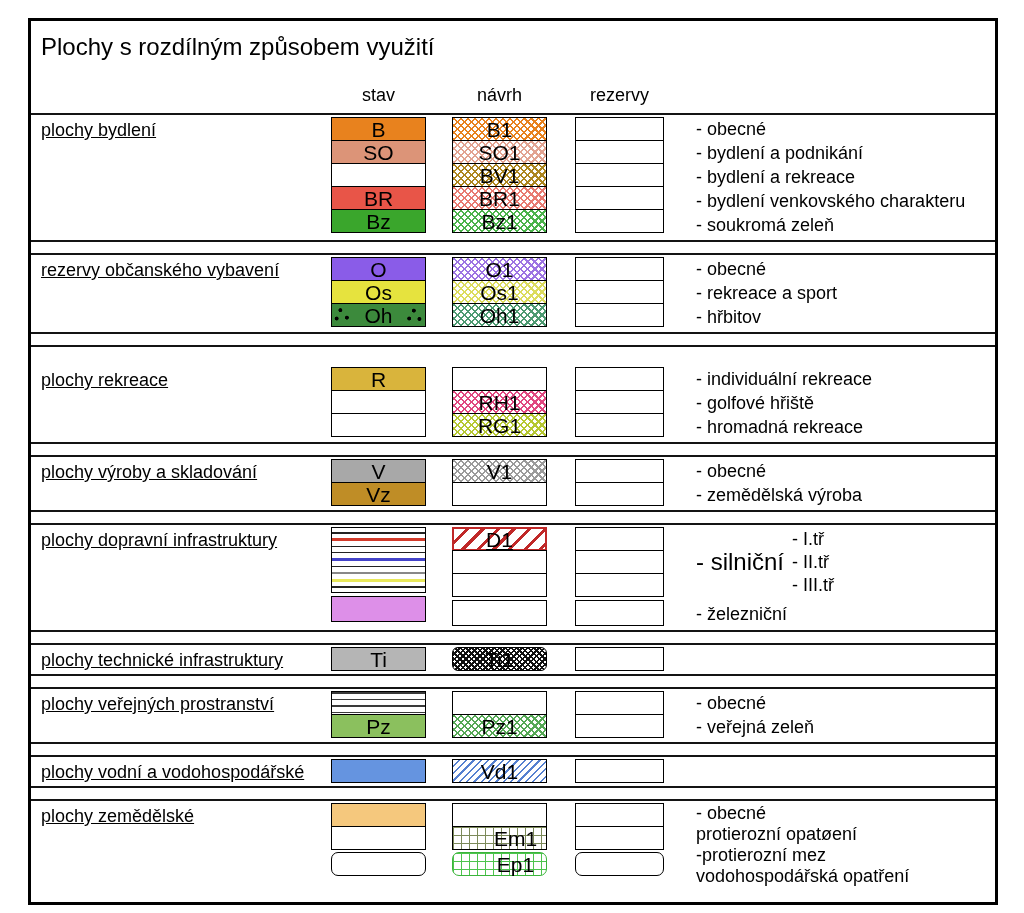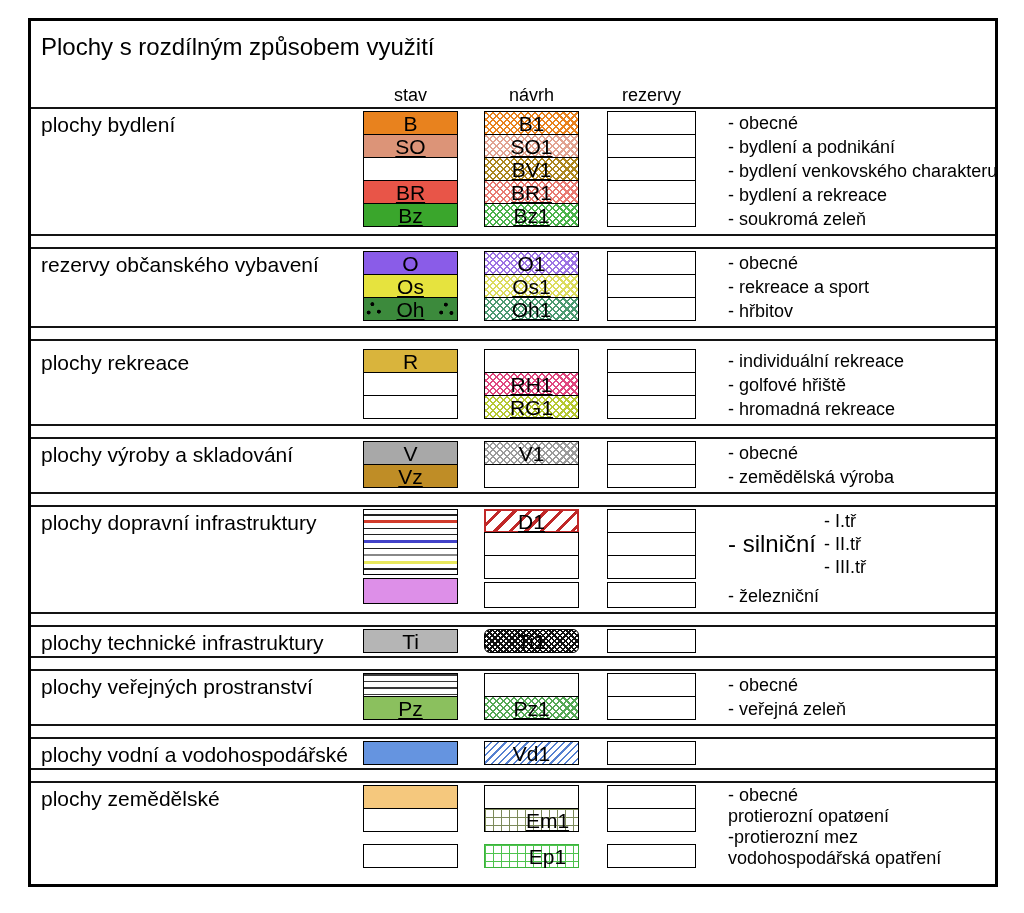--- a/index.html
+++ b/index.html
@@ -1,30 +1,30 @@
 <!DOCTYPE html>
 <html><head>
 <meta charset="utf-8">
 <style>
   html,body{margin:0;padding:0;background:#fff;}
   body{font-family:"Liberation Sans","DejaVu Sans",sans-serif;color:#000;width:1024px;height:913px;overflow:hidden;}
   .panel{width:970px;margin:18px 0 0 28px;border:3px solid #000;box-sizing:border-box;background:#fff;padding:6px 0 12px 0;}
   .title{font-size:24px;padding:6px 0 24px 10px;}
-  .headrow{display:flex;padding-bottom:1px;}
+  .headrow{display:flex;padding-bottom:7px;}
   .colhead{font-size:18px;text-align:center;}
   .block{display:flex;align-items:flex-start;border-top:2px solid #141414;border-bottom:2px solid #141414;padding:2px 0 3px 0;margin-bottom:11px;}
   .block:last-child{border-bottom:none;margin-bottom:0;}
-  .block.pt{padding-top:8px;}
-  .col-label{width:332px;flex:none;box-sizing:border-box;padding:3px 6px 0 10px;font-size:21px;line-height:21px;}
+  .block.pt{padding-top:20px;}
+  .col-label{width:300px;flex:none;box-sizing:border-box;padding:3px 6px 0 10px;font-size:18px;line-height:21px;text-decoration:underline;}
   .col-stav{width:95px;flex:none;margin-right:26px;}
   .col-navrh{width:95px;flex:none;margin-right:28px;}
   .col-rez{width:89px;flex:none;margin-right:16px;}
   .col-desc{flex:1;min-width:0;}
   .box{height:24px;box-sizing:border-box;border:1px solid #000;display:flex;align-items:center;justify-content:center;font-size:21px;line-height:1;background:#fff;}
-  .stack .box + .box{margin-top:-1px;text-decoration:underline;}
+  .stack .box + .box{margin-top:-1px;}
   .solid{background:var(--c);}
   .hx{background-color:#fff;background-image:
       repeating-linear-gradient(45deg,var(--c) 0 1.5px,transparent 1.5px 5px),
       repeating-linear-gradient(135deg,var(--c) 0 1.5px,transparent 1.5px 5px);}
   .hx.tight{background-image:
       repeating-linear-gradient(45deg,var(--c) 0 1.7px,transparent 1.7px 4px),
       repeating-linear-gradient(135deg,var(--c) 0 1.7px,transparent 1.7px 4px); border-radius: 6px;}
   .hd{background-color:#fff;background-image:
       repeating-linear-gradient(135deg,transparent 0 3.6px,var(--c) 3.6px 5.2px);}
   .hd.wide{background-image:
@@ -49,21 +49,21 @@
   .rl.k{height:1.5px;background:#222;}
   .rl.g{height:2px;background:#888;}
   .rl.c{height:3.4px;background:var(--c);}
   .rail{margin-top:3px;height:26px;}
   .desc{height:24px;line-height:24px;font-size:18px;padding-left:16px;white-space:nowrap;}
   .d5top{height:70px;display:flex;align-items:center;}
   .d5group{font-size:24px;box-sizing:border-box;padding-left:16px;width:112px;flex:none;}
   .d5subs .desc{height:23px;line-height:23px;padding-left:0;}
   .raildesc{margin-top:4px;height:26px;line-height:26px;}
   .descs10 .desc{height:21px;line-height:21px;}
-  .gap12{margin-top:12px;}
+  .gap12{margin-top:2px;border-radius:7px;}
 </style>
 </head>
 <body>
 
 <div class="panel">
 
   <div class="title">Plochy s rozdílným způsobem využití</div>
 
   <div class="headrow">
     <div class="col-label"></div>
@@ -92,22 +92,22 @@
     <div class="col-rez stack">
       <div class="box"></div>
       <div class="box"></div>
       <div class="box"></div>
       <div class="box"></div>
       <div class="box"></div>
     </div>
     <div class="col-desc">
       <div class="desc">- obecné</div>
       <div class="desc">- bydlení a podnikání</div>
+      <div class="desc">- bydlení a rekreace</div>
       <div class="desc">- bydlení venkovského charakteru</div>
-      <div class="desc">- bydlení a rekreace</div>
       <div class="desc">- soukromá zeleň</div>
     </div>
   </div>
 
   <div class="block">
     <div class="col-label">rezervy občanského vybavení</div>
     <div class="col-stav stack">
       <div class="box solid" style="--c: #8a5ce8;">O</div>
       <div class="box solid" style="--c: #e6e33e;">Os</div>
       <div class="box dots" style="--c: #3c8a3c;">Oh</div>

